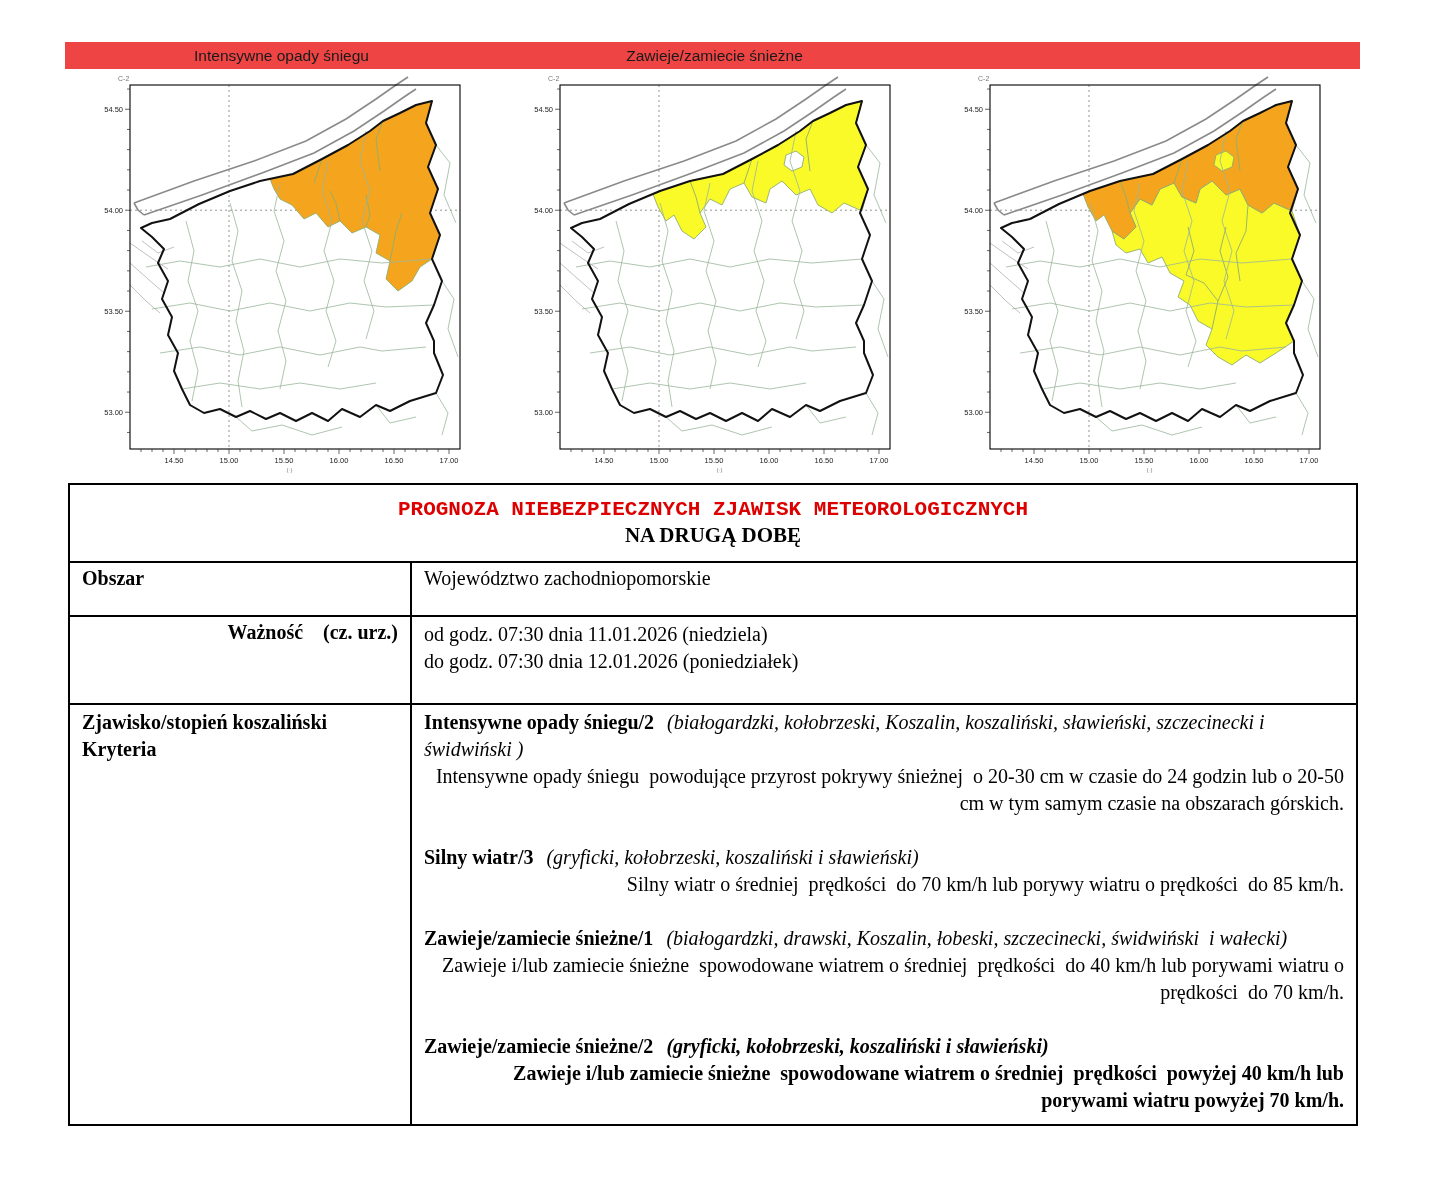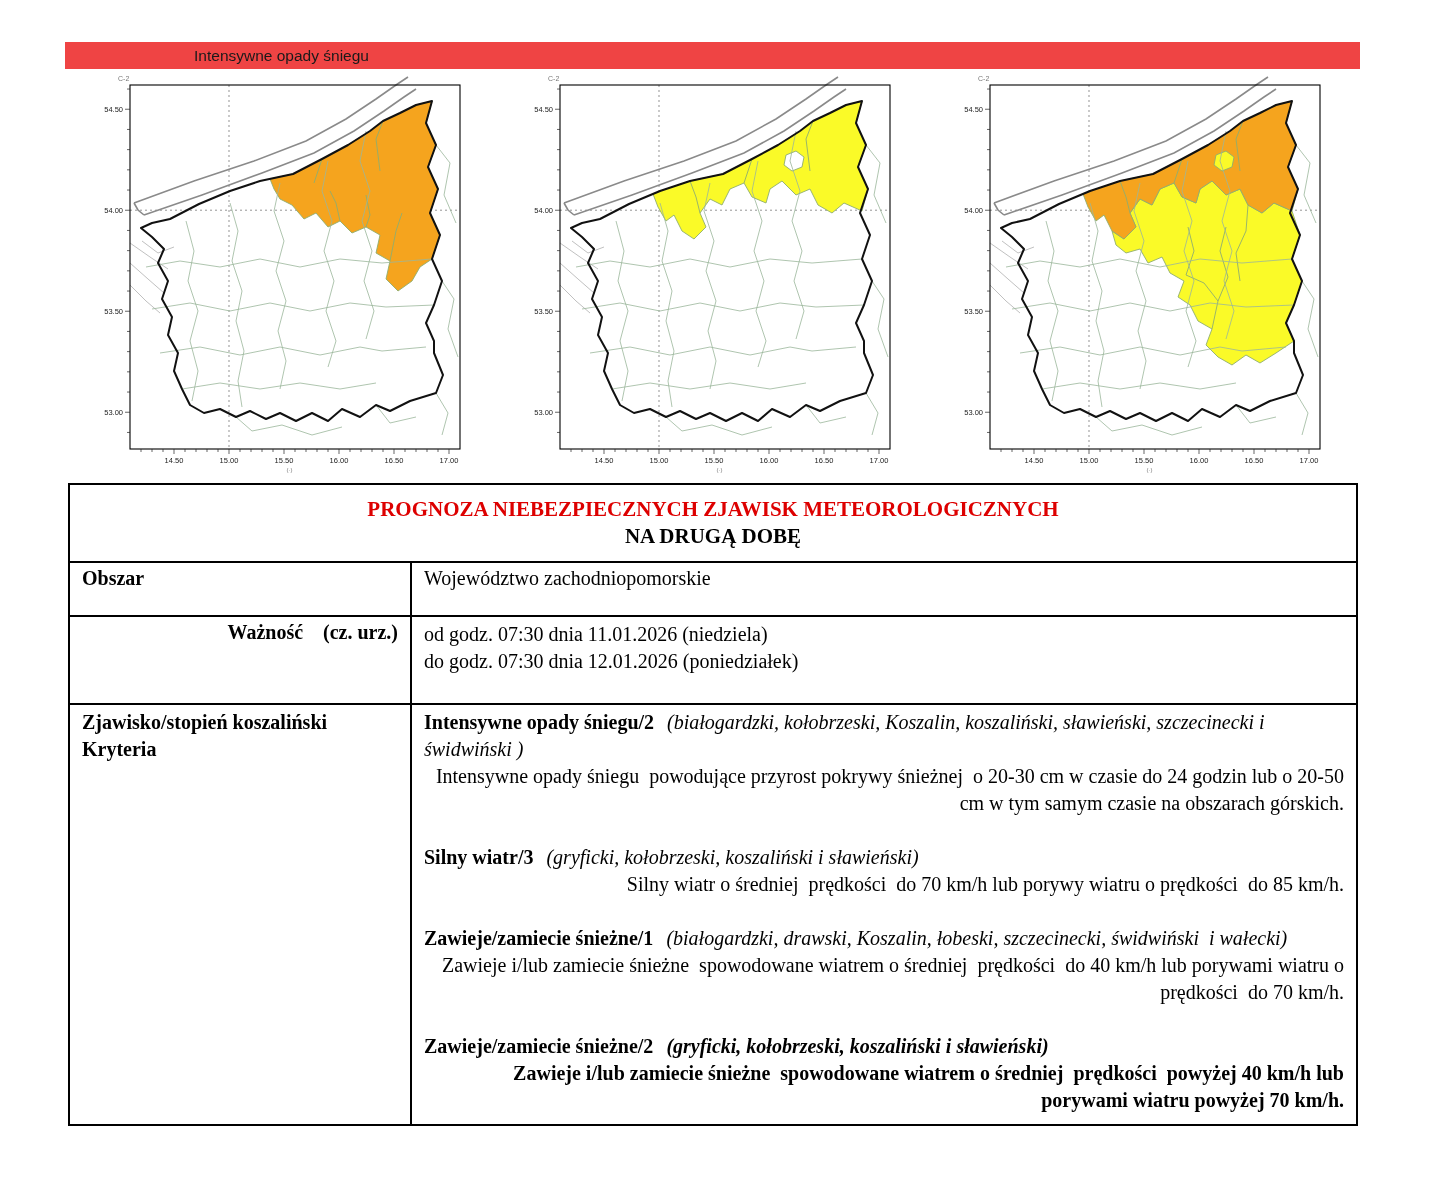--- a/index.html
+++ b/index.html
@@ -13,21 +13,21 @@
   .maps-row{margin-left:90px;margin-top:2px;display:flex;gap:30px;}
   svg.map-plot{width:400px;height:402px;display:block;}
   .tick{font:7.5px "Liberation Sans",sans-serif;fill:#222;}
   .corner{font:7px "Liberation Sans",sans-serif;fill:#777;}
   .unit{font:6px "Liberation Sans",sans-serif;fill:#777;}
 
   
   table.warn-table{margin:10px 0 0 68px;width:1290px;border-collapse:collapse;table-layout:fixed;}
   table.warn-table td,table.warn-table th{border:2px solid #000;font-size:20px;padding:4px 12px;}
   th.head-cell{height:68px;text-align:center;font-weight:bold;padding:6px;}
-  .t1{font-size:21px;letter-spacing:0px;}
+  .t1{font-size:21px;letter-spacing:0px;font-family:Liberation Mono, monospace;}
   .t2{font-size:21px;color:#000;margin-top:2px;}
   col.c-label{width:342px;}
   td.label-cell{font-weight:bold;vertical-align:top;padding-top:10px;}
   td.value-cell{vertical-align:top;padding-top:10px;}
   .row-obszar td{height:44px;}
   .row-waznosc td{height:78px;}
   .pre{white-space:pre-wrap;text-align:right;}
   .warn-block{margin:0 0 27px 0;}
   .warn-block:last-child{margin-bottom:6px;font-weight:bold;}
   .warn-head{margin:0;line-height:1.35;}
@@ -80,20 +80,21 @@
     <g id="g-cross" stroke="#666" stroke-width="0.7" stroke-dasharray="2,3">
       <line x1="139" y1="14" x2="139" y2="378"></line>
       <line x1="40" y1="139.2" x2="370" y2="139.2"></line>
     </g>
     <rect id="g-frame" x="40" y="14" width="330" height="364" fill="none" stroke="#000" stroke-width="1.1"></rect>
   </defs>
 </svg>
 
 <div class="titles-band">
   <span class="map-title">Intensywne opady śniegu</span>
+  <span class="map-title">Zawieje/zamiecie śnieżne</span>
 </div>
 
 <div class="maps-row">
 
   <svg class="map-plot" viewBox="0 0 400 402">
     <use href="#g-cross"></use>
     <use href="#g-sea"></use>
     <use href="#g-snow1" fill="#F5A41E"></use>
     <use href="#g-graywest"></use>
     <use href="#g-mesh"></use>

